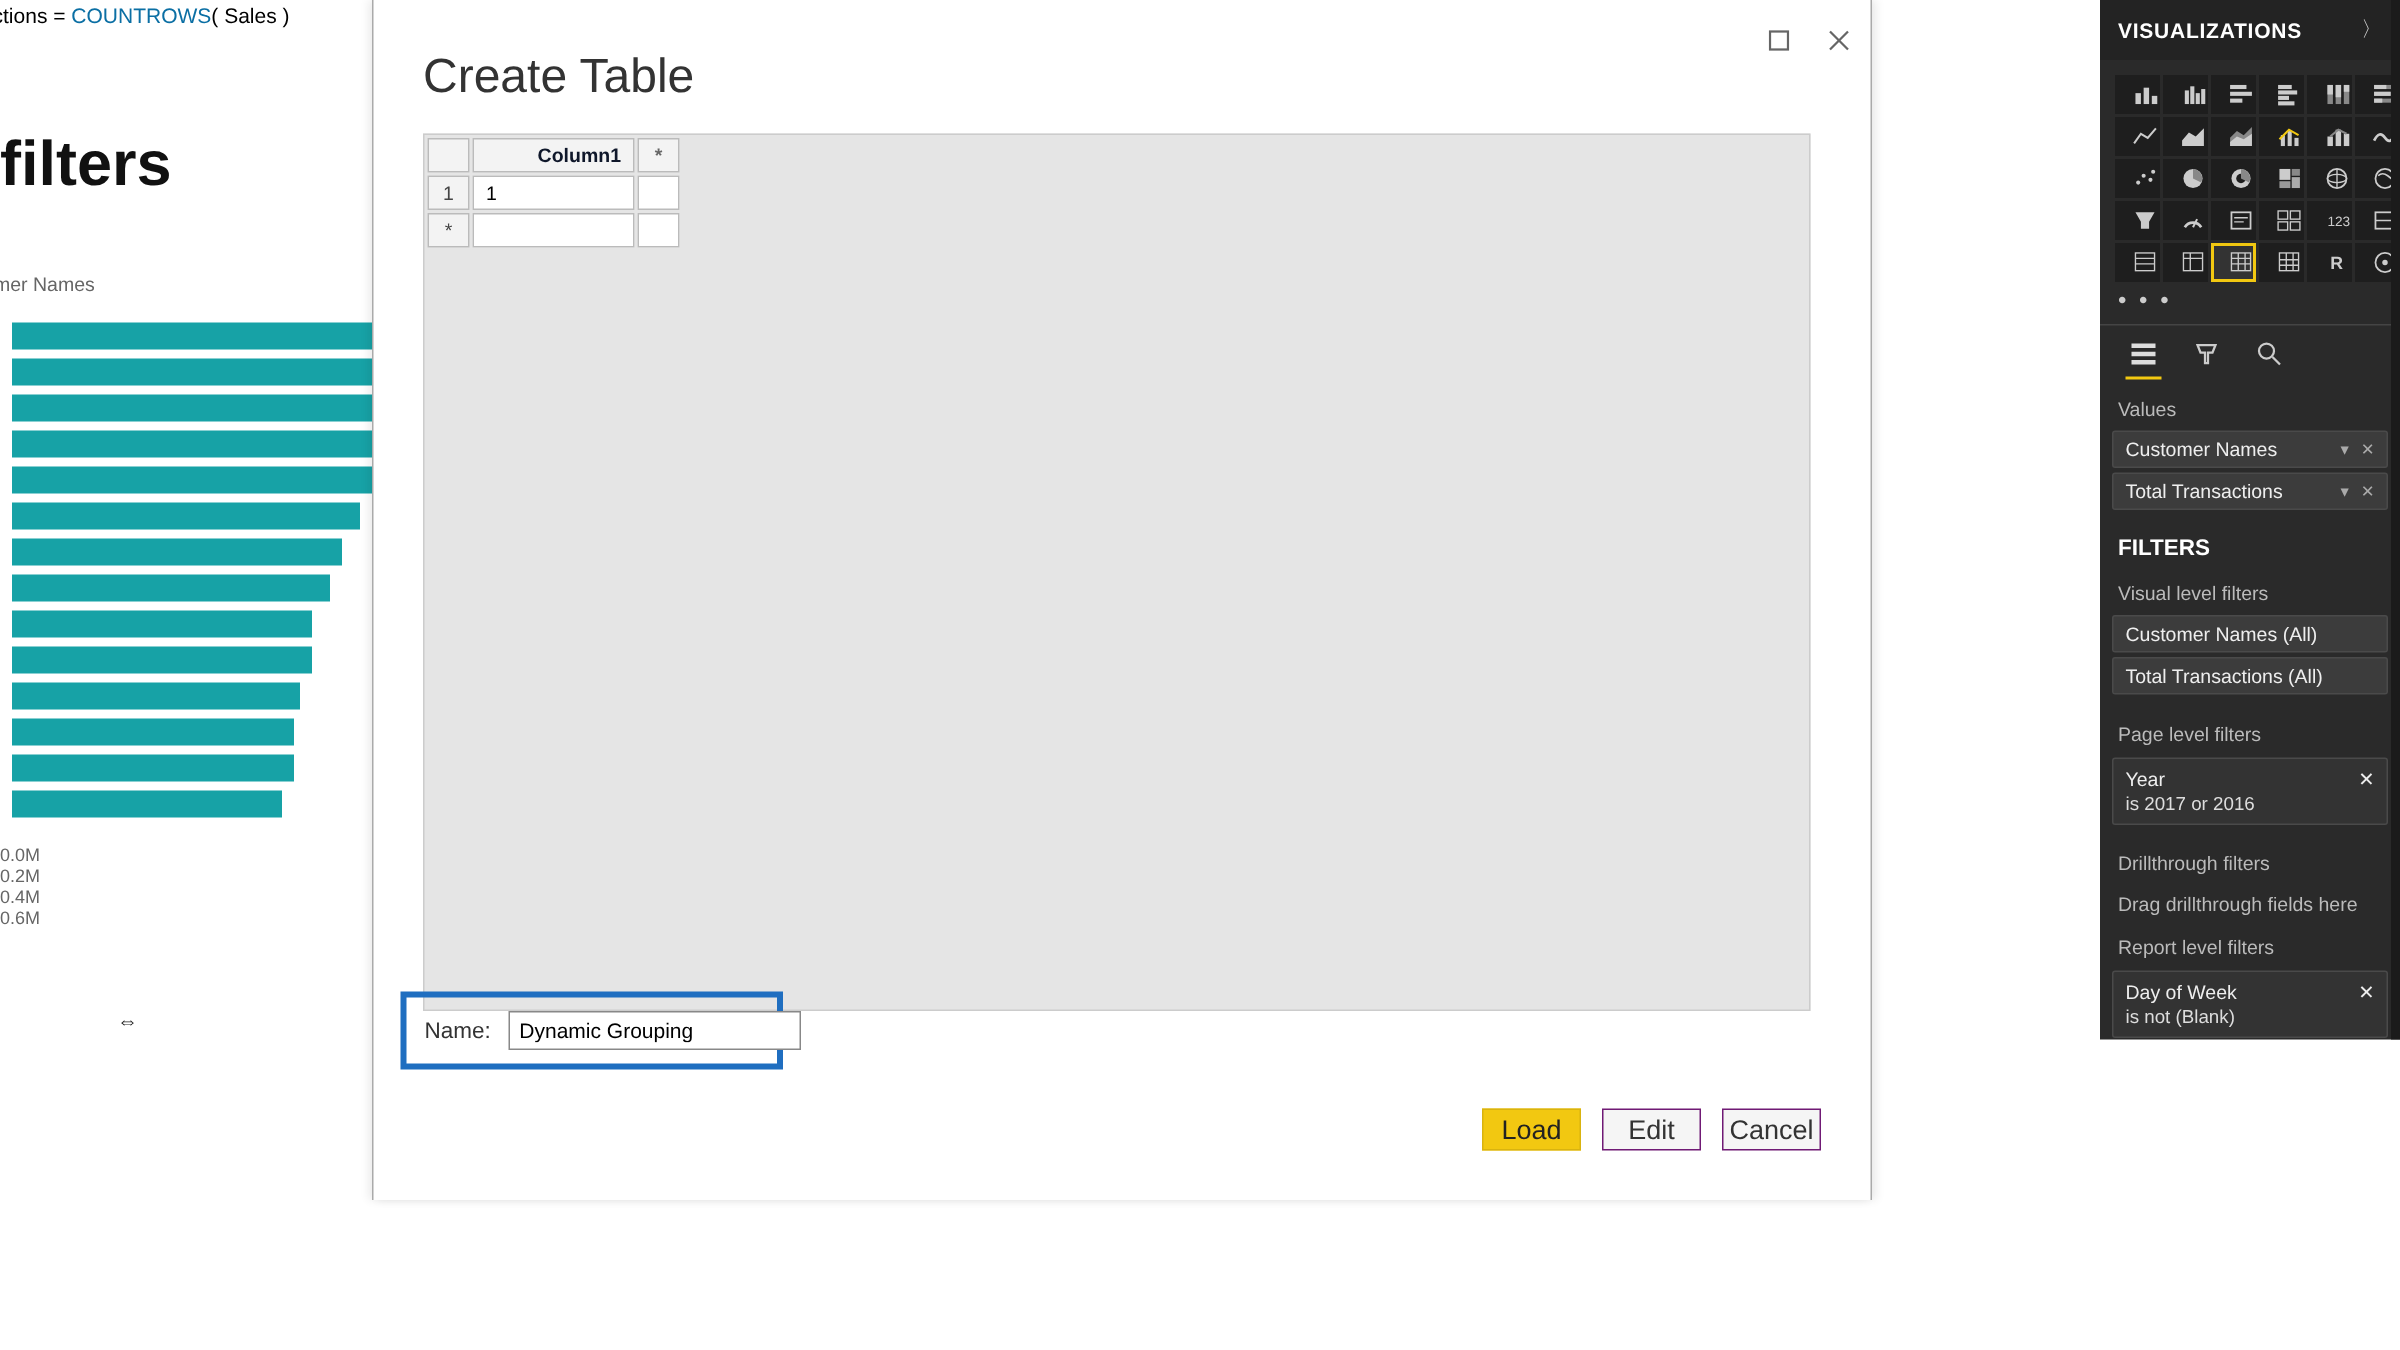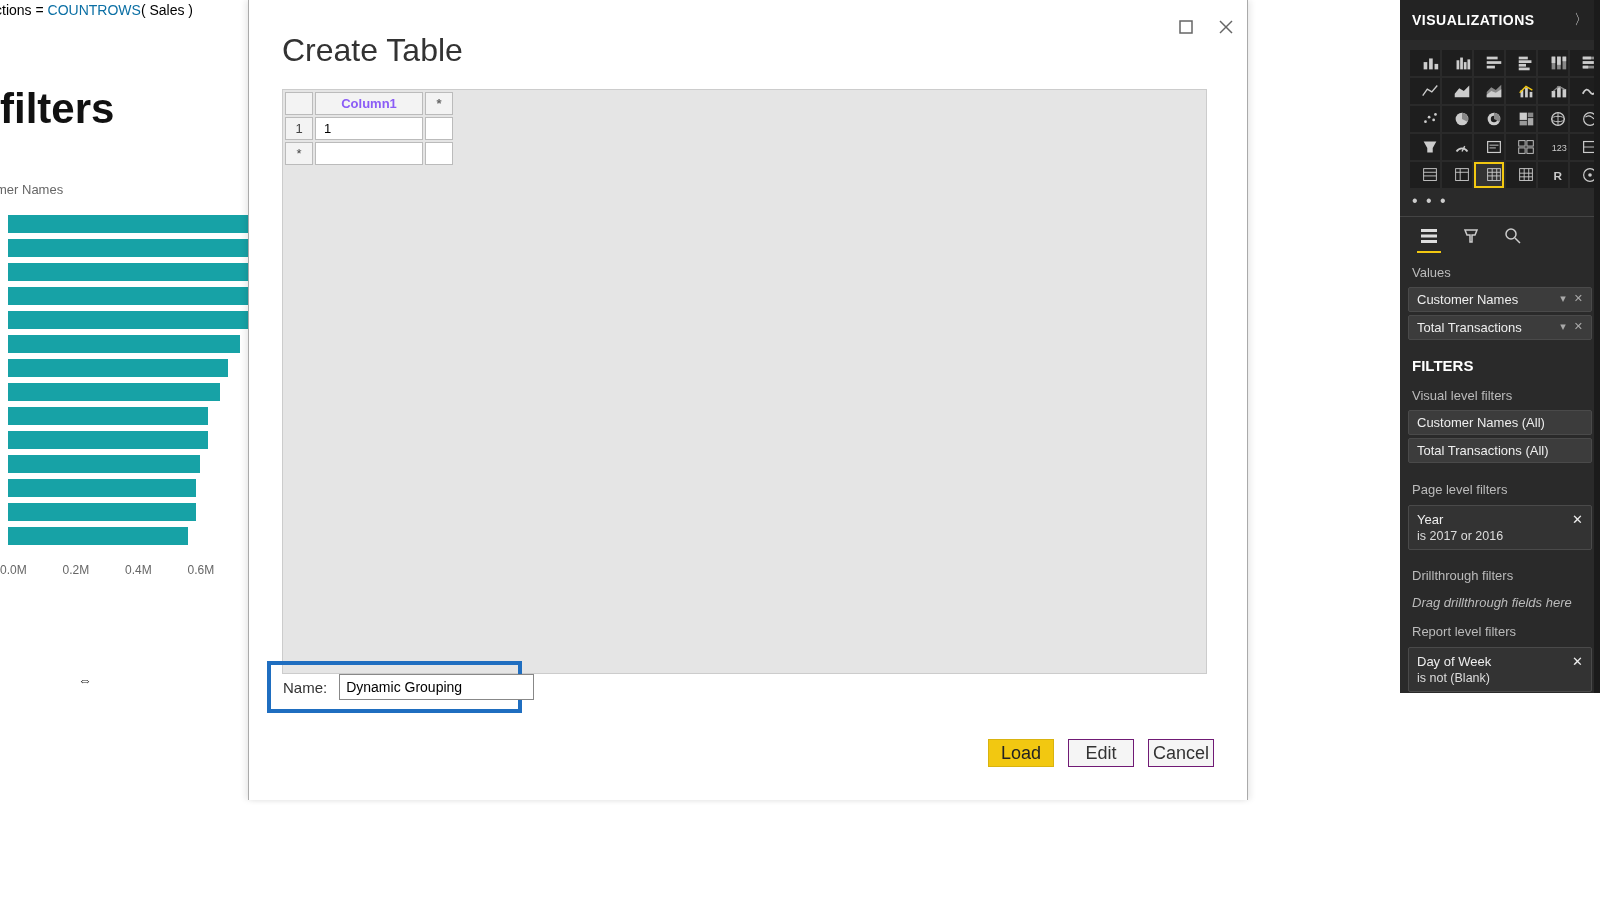--- a/index.html
+++ b/index.html
@@ -6,33 +6,33 @@
   html, body { width: 1600px; height: 900px; overflow: hidden; background: #fff; }
 
   
   .bg-canvas { position: absolute; left: 0; top: 0; width: 1248px; height: 900px; background: #fff; }
   .formula-bar { position: absolute; left: -40px; top: 2px; font-size: 14px; color: #000; white-space: nowrap; }
   .formula-bar .fn { color: #0b6fa4; margin-top: 24px; }
   .title-editor { position: absolute; left: 0; top: 85px; font-size: 42px; font-weight: 700; color: #111; }
   .chart-label { position: absolute; left: -4px; top: 182px; font-size: 13px; color: #666; }
   .chart { position: absolute; left: 8px; top: 215px; width: 240px; height: 340px; }
   .chart .bar { height: 18px; background: #17a2a6; margin-bottom: 6px; }
-  .axis { position: absolute; left: 0; top: 563px; width: 250px; display: flex; font-size: 12px; color: #666; }
+  .axis { position: absolute; left: 0; top: 563px; width: 250px; display: flex; font-size: 12px; color: #666; flex-direction: column; }
   .axis span { display: inline-block; width: 75px; }
   .resize-cursor { position: absolute; left: 78px; top: 672px; font-size: 14px; color: #222; }
 
   
   .dialog { position: absolute; left: 248px; top: 0; width: 1000px; height: 800px; background: #fff; border-left: 1px solid #aaa; border-right: 1px solid #aaa; box-shadow: -3px 0 6px rgba(0,0,0,0.08), 3px 0 6px rgba(0,0,0,0.08); }
   .dialog-controls { position: absolute; right: 12px; top: 18px; display: flex; gap: 22px; color: #555; font-size: 16px; }
   .dialog-controls span { cursor: pointer; display: inline-flex; width: 18px; height: 18px; align-items: center; justify-content: center; }
   .dialog h1 { position: absolute; left: 33px; top: 32px; font-size: 32px; font-weight: 300; color: #333; }
   .grid-area { position: absolute; left: 33px; top: 89px; width: 925px; height: 585px; background: #e5e5e5; border: 1px solid #ccc; }
   .mini-table { position: absolute; left: 0; top: 0; }
   .mini-table td, .mini-table th { border: 1px solid #bbb; background: #fff; font-size: 13px; padding: 3px 8px; height: 22px; }
-  .mini-table .hdr { background: #f3f3f3; color: #8b5cf6; font-weight: 600; text-align: center; }
+  .mini-table .hdr { background: #f3f3f3; color: #0f172a; font-weight: 600; text-align: right; }
   .mini-table .rownum { background: #f3f3f3; text-align: center; width: 28px; color: #444; }
   .mini-table .colname { width: 108px; }
   .mini-table .ext { width: 28px; text-align: center; color: #666; }
   .name-callout { position: absolute; left: 18px; top: 661px; width: 255px; height: 52px; border: 4px solid #1f6ec0; display: flex; align-items: center; padding: 0 12px; gap: 12px; }
   .name-callout label { font-size: 15px; color: #333; }
   .name-callout input { flex: 1; height: 26px; border: 1px solid #888; padding: 0 6px; font-size: 14px; }
   .dialog-buttons { position: absolute; right: 33px; bottom: 33px; display: flex; gap: 14px; }
   .dialog-buttons button { min-width: 66px; height: 28px; border: 1px solid #701a75; background: #f5f5f5; font-size: 18px; color: #333; cursor: pointer; }
   .dialog-buttons .primary { background: #f2c811; border-color: #d9b30f; color: #222; }
 
@@ -45,26 +45,26 @@
   .viz-grid .v { background: #1e1e1e; display: flex; align-items: center; justify-content: flex-end; cursor: pointer; }
   .viz-grid .v svg { display:block; }
   .viz-grid .sel { outline: 2px solid #f2c811; outline-offset: -2px; background:#333; }
   .dots { padding: 0 12px 6px 12px; color: #ccc; font-size: 16px; letter-spacing:2px; }
   .tab-icons { display: flex; gap: 20px; padding: 8px 18px 4px 18px; border-top: 1px solid #444; }
   .tab-icons .t { width: 22px; height: 22px; display:flex; align-items:center; justify-content:center; cursor: pointer; }
   .tab-icons .t svg { display:block; }
   .tab-underline { height: 2px; width: 24px; background: #f2c811; margin-left: 17px; margin-bottom:6px; }
   .section-label { font-size: 13px; color: #bbb; padding: 6px 12px 4px 12px; }
   .section-title { font-size: 15px; font-weight: 700; color: #fff; padding: 14px 12px 8px 12px; }
-  .pill { margin: 3px 8px; background: #3c3c3c; border: 1px solid #4a4a4a; border-radius: 2px; padding: 4px 8px; font-size: 13px; color: #eee; display: flex; justify-content: space-between; align-items: flex-start; }
+  .pill { margin: 3px 8px; background: #3c3c3c; border: 1px solid #4a4a4a; border-radius: 2px; padding: 4px 8px; font-size: 13px; color: #eee; display: flex; justify-content: space-between; align-items: center; }
   .pill .actions { display: flex; gap: 8px; color: #aaa; font-size: 11px; }
   .filter-card { margin: 4px 8px; border: 1px solid #4a4a4a; border-radius: 2px; padding: 6px 8px; background: #333; }
   .filter-card .fname { font-size: 13px; color: #eee; display:flex; justify-content:space-between; align-items:center; }
   .filter-card .fdesc { font-size: 12.5px; color: #ddd; padding-top: 2px; }
-  .hint { font-size: 13px; color: #bbb; padding: 8px 12px; font-style: italic; }
+  .hint { font-size: 13px; color: #bbb; padding: 8px 12px; }
 
   
   .edge-strip { position:absolute; right:0; top:0; width:6px; height:100%; background:#1b1b1b; }
 </style>
 </head>
 <body>
 
 <div class="bg-canvas">
   <div class="formula-bar">
     <span>ransactions = </span><span class="fn">COUNTROWS</span><span>( </span><span>Sales</span><span> )</span>

